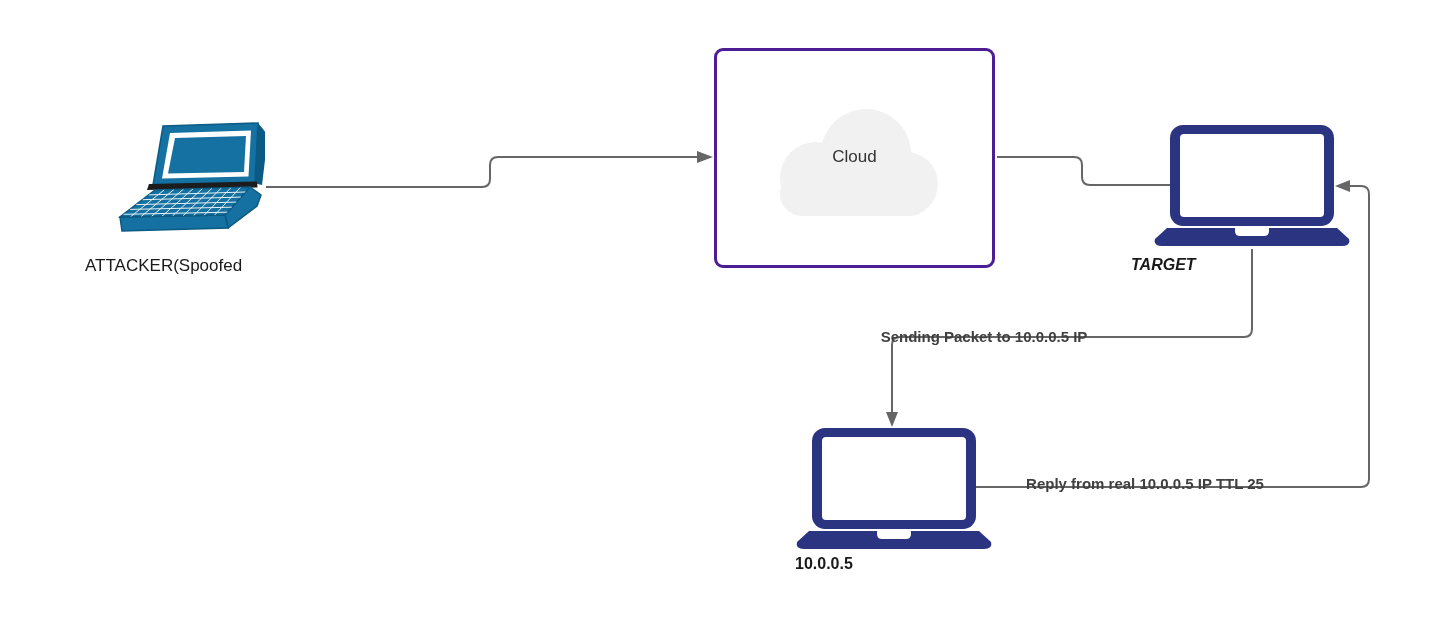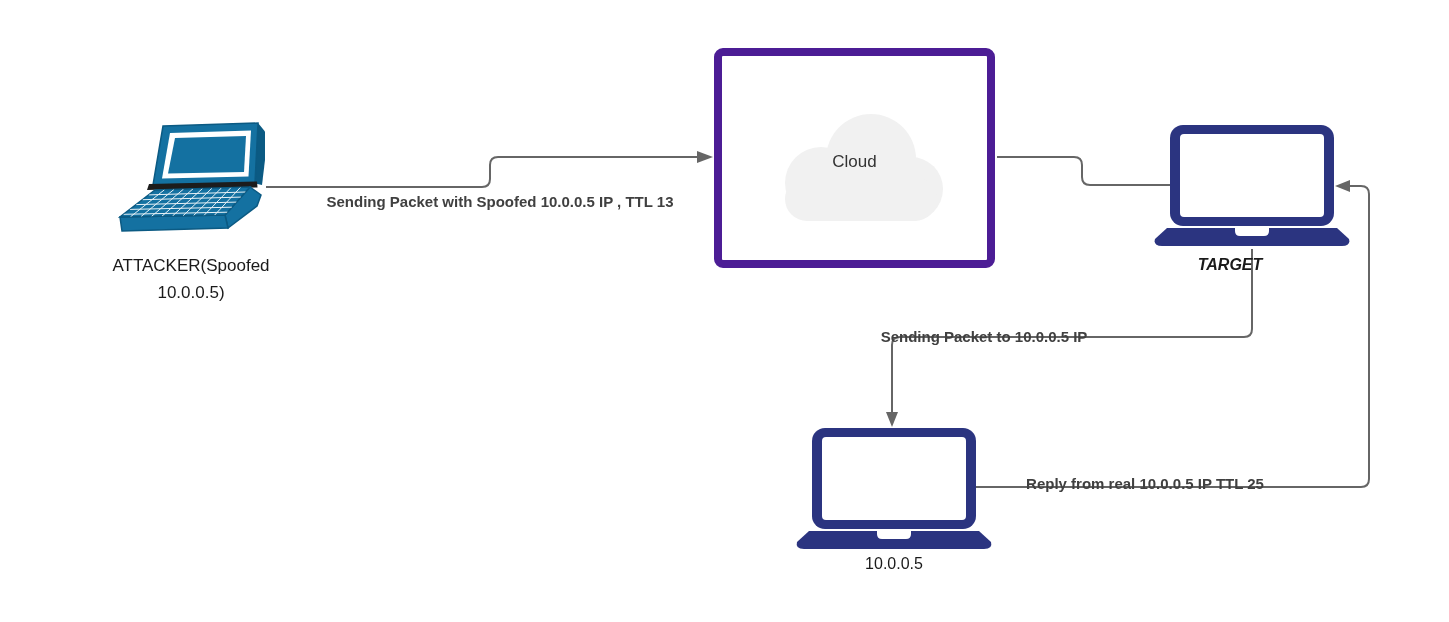--- a/index.html
+++ b/index.html
@@ -7,27 +7,27 @@
     position:relative; width:1449px; height:622px; background:#ffffff;
     font-family:"Liberation Sans", sans-serif; overflow:hidden;
   }
   .abs { position:absolute; }
   #edge-layer { position:absolute; left:0; top:0; width:1449px; height:622px; pointer-events:none; }
   .edge-path { fill:none; stroke:#666666; stroke-width:2; stroke-linejoin:round; }
   .edge-label {
     position:absolute; transform:translateX(-50%);
     font-weight:bold; font-size:15px; color:#404040; white-space:nowrap;
   }
-  .node-label { position:absolute; text-align:center; color:#1a1a1a; }
+  .node-label { position:absolute; text-align:left; color:#1a1a1a; }
   #attacker-label { left:85px; top:252px; width:212px; font-size:17px; line-height:27px; }
   #target-label { left:1131px; top:256px; width:198px; font-size:16px; font-weight:bold; font-style:italic; }
-  #host-label { left:795px; top:555px; width:198px; font-size:16px; }
+  #host-label { left:795px; top:555px; width:198px; font-size:16px;font-weight:bold; }
   #cloud-box {
     position:absolute; left:714px; top:48px; width:281px; height:220px;
-    box-sizing:border-box; border:8px solid #4c1d95; border-radius:9px; background:#ffffff;
+    box-sizing:border-box; border:3px solid #4c1d95; border-radius:9px; background:#ffffff;
   }
   #cloud-shape { position:absolute; left:39px; top:50px; width:200px; height:122px; }
   #cloud-label { position:absolute; left:0; top:96px; width:100%; text-align:center; font-size:17px; color:#333333; }
   #attacker-icon { left:100px; top:122px; width:165px; height:112px; }
   #target-icon { left:1153px; top:125px; width:198px; height:124px; }
   #host-icon { left:795px; top:428px; width:198px; height:124px; }
 </style>
 </head>
 <body>
 
@@ -85,21 +85,20 @@
       <line x1="93.0" y1="66.8" x2="62.0" y2="94.2"></line>
       <line x1="102.5" y1="66.5" x2="72.5" y2="94.0"></line>
       <line x1="112.0" y1="66.2" x2="83.0" y2="93.8"></line>
       <line x1="121.5" y1="65.9" x2="93.5" y2="93.6"></line>
       <line x1="131.0" y1="65.6" x2="104.0" y2="93.4"></line>
       <line x1="140.5" y1="65.3" x2="114.5" y2="93.2"></line>
     </g>
   </svg>
   <div id="attacker-label" class="node-label">
     <div>ATTACKER(Spoofed</div>
-    <div>10.0.0.5)</div>
   </div>
 
   <div id="cloud-box">
     <svg id="cloud-shape" viewBox="0 0 200 120">
       <g fill="#f1f1f1">
         <circle cx="60" cy="76" r="36"></circle>
         <circle cx="110" cy="52" r="45"></circle>
         <circle cx="150" cy="82" r="32"></circle>
         <rect x="24" y="70" width="152" height="44" rx="22"></rect>
       </g>
@@ -116,17 +115,16 @@
   <div id="target-label" class="node-label">TARGET</div>
 
   <svg id="host-icon" class="abs" viewBox="0 0 198 124">
     <rect x="17" y="0" width="164" height="101" rx="13" fill="#2b3480"></rect>
     <rect x="27" y="9" width="144" height="83" rx="4" fill="#ffffff"></rect>
     <path d="M14,103 L184,103 L196,114 Q198,121 189,121 L9,121 Q0,121 2,114 Z" fill="#2b3480"></path>
     <path d="M82,103 h34 v3 q0,5 -5,5 h-24 q-5,0 -5,-5 z" fill="#ffffff"></path>
   </svg>
   <div id="host-label" class="node-label">10.0.0.5</div>
 
-  <div class="edge-label" style="left:500px; top:193px;">Sending Packet with Spoofed 10.0.0.5 IP , TTL 13</div>
   <div class="edge-label" style="left:984px; top:328px;text-align:center;">Sending Packet to 10.0.0.5 IP</div>
   <div class="edge-label" style="left:1145px; top:475px;">Reply from real 10.0.0.5 IP TTL 25</div>
 
 </div>
 
 </body></html>

